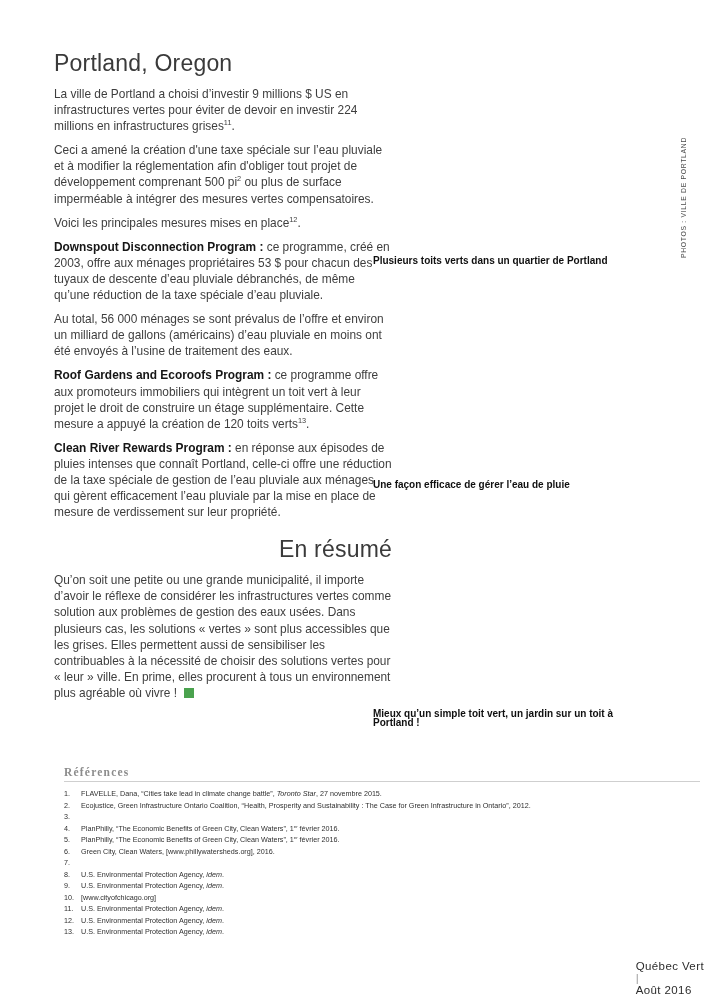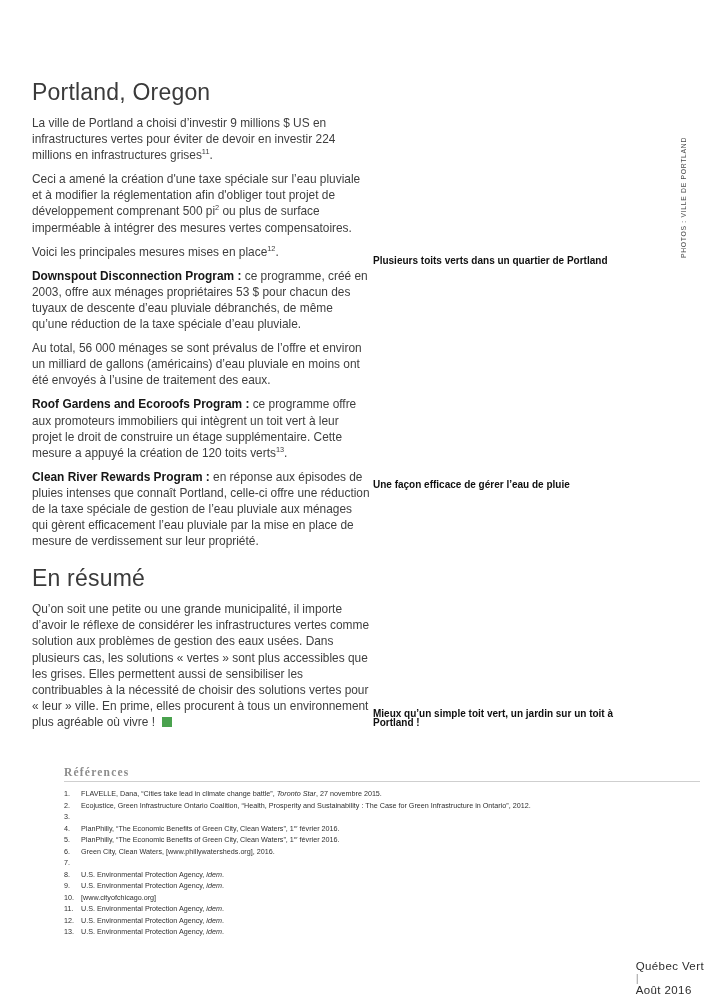--- a/index.html
+++ b/index.html
@@ -8,34 +8,33 @@
     width: 728px; height: 1000px;
     background: #ffffff;
     font-family: "Liberation Sans", sans-serif;
     overflow: hidden;
     margin: 0 auto;
   }
 
   
   .main-col {
     position: absolute;
-    left: 32px; top: 50px;
+    left: 54px; top: 50px;
     width: 338px;
     color: #3e3e3e;
-    margin-top: 29px;
   }
   .h-title {
     font-size: 23px;
     font-weight: 300;
     color: #3a3a3a;
     letter-spacing: 0.2px;
     margin: 0 0 10px 0;
     line-height: 26px;
   }
-  .h-title.second { margin-top: 16px; }
+  .h-title.second { margin-top: 16px; text-align: right; }
   .main-col p {
     font-size: 11.9px;
     line-height: 16.1px;
     margin: 0 0 8px 0;
   }
   .lead { font-weight: 700; color: #161616; }
   sup { font-size: 62%; line-height: 0; }
   .green-square {
     display: inline-block;
     width: 10px; height: 10px;

